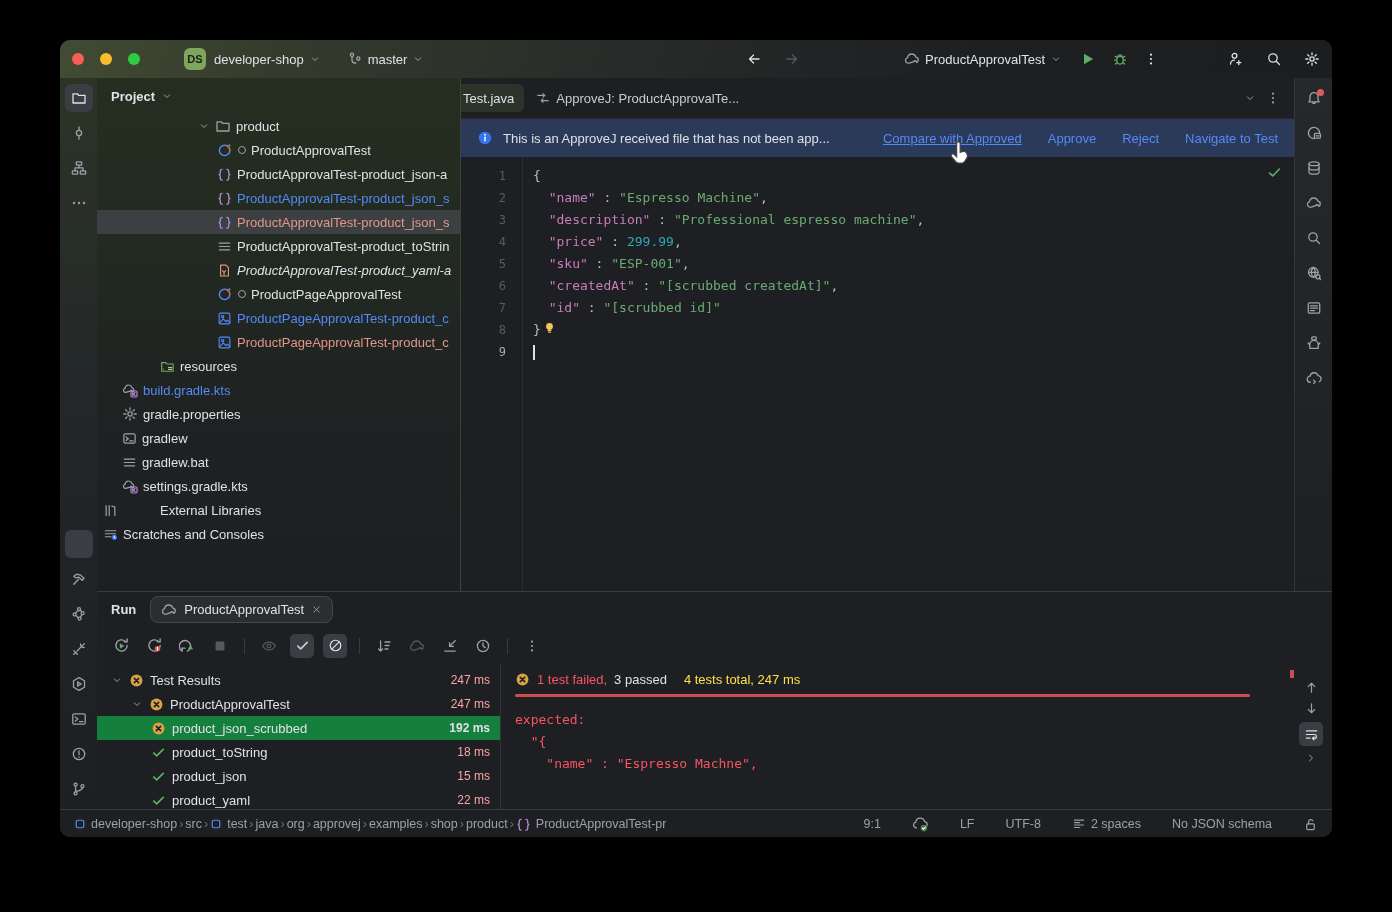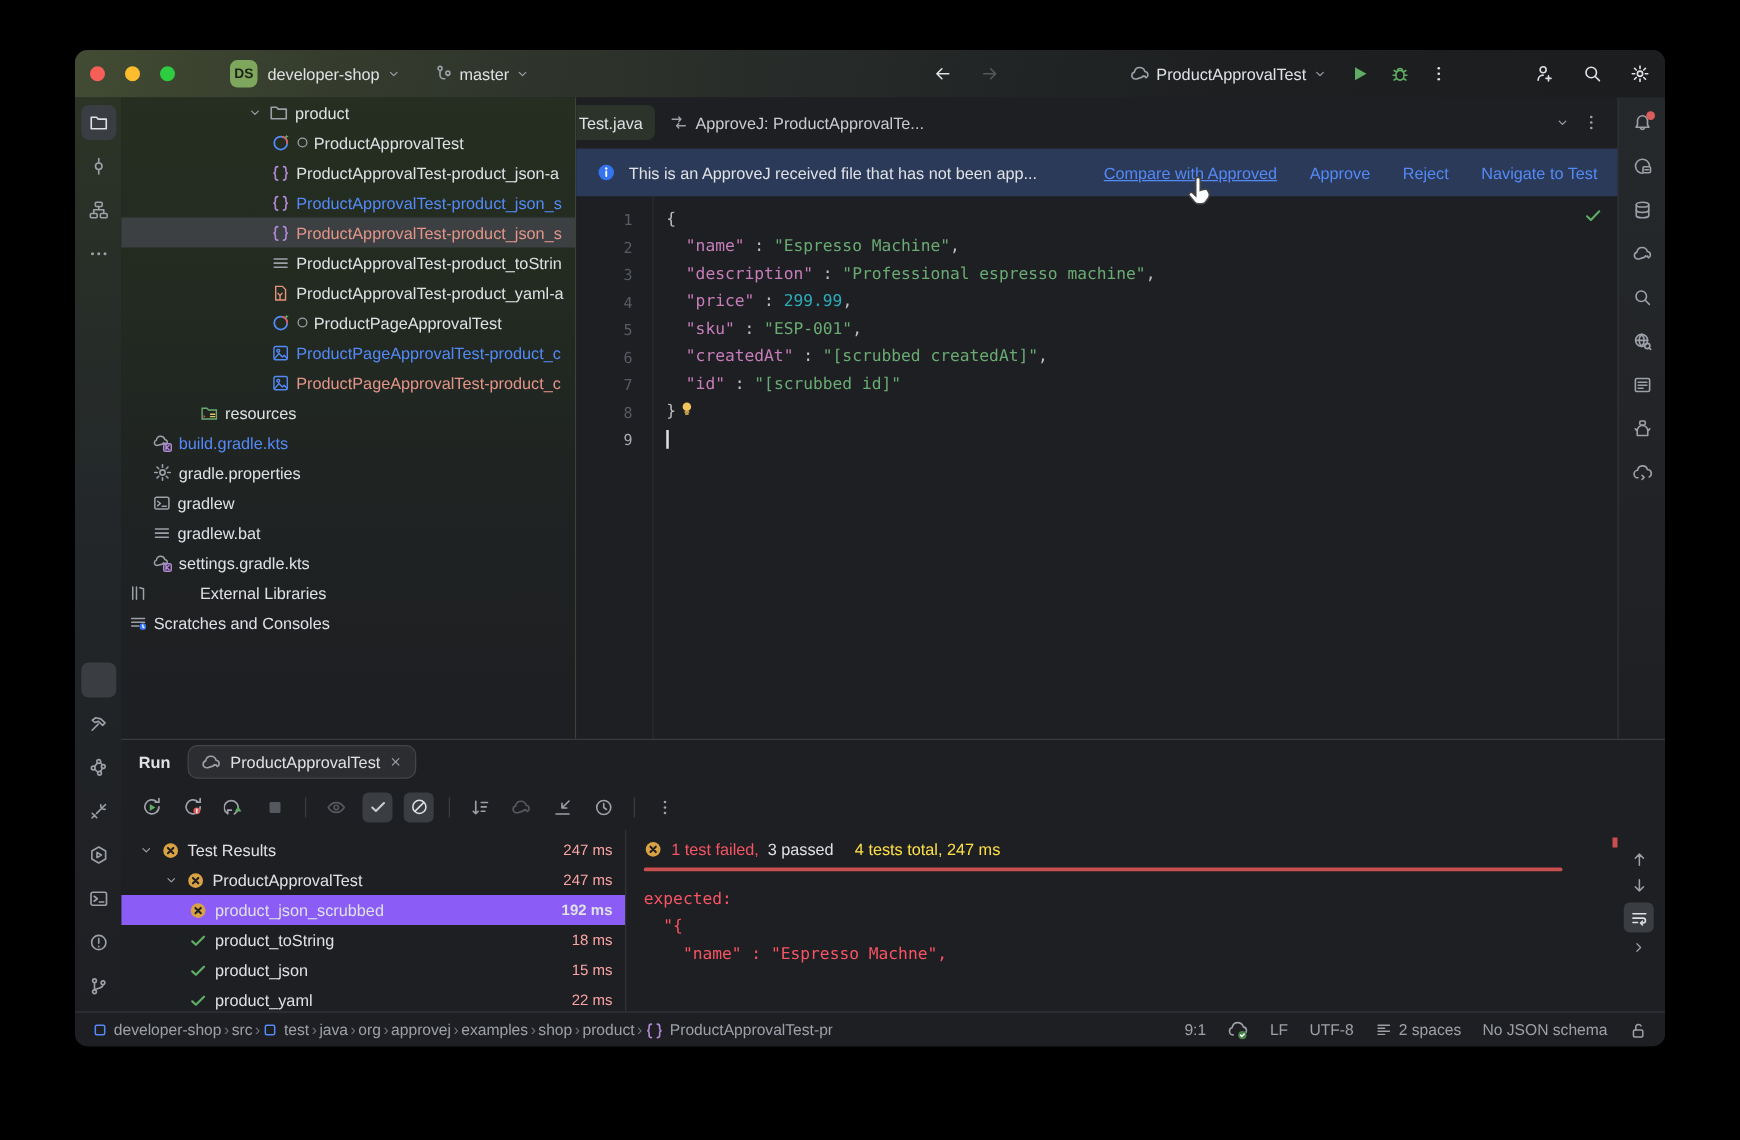--- a/index.html
+++ b/index.html
@@ -61,38 +61,38 @@
   .run-title{font-weight:bold;}
   .run-tab{height:25px;display:flex;align-items:center;gap:7px;padding:0 10px;border:1px solid #43454a;
     background:#2b2d30;border-radius:8px;}
   .run-tools{height:37px;display:flex;align-items:center;gap:9px;padding:0 12px;}
   .vsep{width:1px;height:16px;background:#393b40;margin:0 3px;}
   .toolslot{width:24px;height:24px;border-radius:5px;display:flex;align-items:center;justify-content:center;}
   .toolslot.on{background:#3a3d41;}
   .run-content{flex:1;display:flex;min-height:0;}
   .testtree{width:403px;border-right:1px solid #313336;padding-top:4px;overflow:hidden;}
   .srow{height:24px;display:flex;align-items:center;gap:6px;padding-right:10px;}
-  .srow.sel{background:#8b5cf6;}
+  .srow.sel{background:#15803d;}
   .srow .time{margin-left:auto;color:#fca5a5;font-size:12px;}
   .srow.sel .time{color:#dfe1e5;font-weight:bold;}
   .console{flex:1;display:flex;min-width:0;}
   .conmain{flex:1;min-width:0;padding:0 0 0 14px;position:relative;}
   .constatus{height:30px;display:flex;align-items:center;gap:7px;}
   .redbar{height:3px;background:#c94f4f;border-radius:2px;margin-right:40px;}
   .conout{font-family:"DejaVu Sans Mono","Liberation Mono",monospace;font-size:13px;color:#f75464;
     line-height:22px;padding-top:12px;white-space:pre;overflow:hidden;}
   .conctl{width:42px;display:flex;flex-direction:column;align-items:center;gap:6px;padding-top:16px;position:relative;}
   .scrollmark{position:absolute;left:0;top:6px;width:4px;height:8px;background:#c94f4f;}
   
   .statusbar{height:28px;border-top:1px solid #393b40;display:flex;align-items:center;gap:6px;
     padding:0 14px;color:#9da0a8;font-size:12.5px;background:#1e1f22;}
   .crumb{display:flex;align-items:center;gap:5px;white-space:nowrap;}
   .crumb-sep{color:#6f737a;margin:0 2px;}
   .sb-right{margin-left:auto;display:flex;align-items:center;gap:17px;white-space:nowrap;}
-  .sb-item{display:flex;align-items:center;gap:5px;}
+  .sb-item{display:flex;align-items:center;gap:5px;margin-left:14px;}
   .cursor{position:absolute;left:949px;top:139px;z-index:50;pointer-events:none;}
 </style>
 </head>
 <body>
 
 <div class="window">
 
   <div class="titlebar">
     <span class="tl" style="background:#f65f57"></span>
     <span class="tl" style="background:#fbbd2e"></span>
@@ -280,20 +280,28 @@
               <circle cx="4.6" cy="12.4" r="1.5"></circle>
               <circle cx="11.4" cy="5.2" r="1.5"></circle>
               <path d="M4.6 5.2v5.7M11.4 6.8c0 2.6-3.4 2.6-6 3.6"></path>
             </svg>
           </span>
         </div>
       </div>
     <div class="rightcol">
       <div class="mainrow">
         <div class="proj">
+          <div class="proj-h">
+            <span>Project</span>
+            <span class="ic">
+                <svg width="12" height="12" viewBox="0 0 16 16" fill="none" stroke="currentColor" stroke-width="1.3" stroke-linecap="round" stroke-linejoin="round">
+                  <path d="M4.5 6.5L8 10l3.5-3.5"></path>
+                </svg>
+              </span>
+          </div>
           <div class="tree" id="projectTree">
               <div class="trow" style="padding-left: 101px;">
                 <span class="ic">
                   <svg width="12" height="12" viewBox="0 0 16 16" fill="none" stroke="currentColor" stroke-width="1.3" stroke-linecap="round" stroke-linejoin="round">
                     <path d="M4.5 6.5L8 10l3.5-3.5"></path>
                   </svg>
                 </span>
                 <span class="ic">
                   <svg width="16" height="16" viewBox="0 0 16 16" fill="none" stroke="currentColor" stroke-width="1.3" stroke-linecap="round" stroke-linejoin="round">
                     <path d="M2 3.8h4.2L7.6 5.3H14V13H2z"></path>
@@ -337,21 +345,21 @@
                 <span class="t-rose">ProductApprovalTest-product_json_s</span>
               </div>
               <div class="trow" style="padding-left: 120px;">
                 <span class="ic">
                   <svg width="15" height="15" viewBox="0 0 16 16" fill="none" stroke="currentColor" stroke-width="1.3" stroke-linecap="round">
                     <path d="M2.5 4.5h11M2.5 8h11M2.5 11.5h11"></path>
                   </svg>
                 </span>
                 <span class="t-plain">ProductApprovalTest-product_toStrin</span>
               </div>
-              <div class="trow" style="padding-left: 120px;">
+              <div class="trow" style="padding-left: 120px; font-style: italic;">
                 <span class="ic">
                   <svg width="15" height="15" viewBox="0 0 16 16" fill="none" stroke="#e8927c" stroke-width="1.2" stroke-linecap="round">
                     <path d="M3.8 2.2h5.7l2.7 2.7v8.9H3.8z"></path>
                     <path d="M5.8 8.2l1.7 2 1.7-2M7.5 10.2v2.6"></path>
                   </svg>
                 </span>
                 <span class="t-plain">ProductApprovalTest-product_yaml-a</span>
               </div>
               <div class="trow" style="padding-left: 120px;">
                 <span class="ic">

